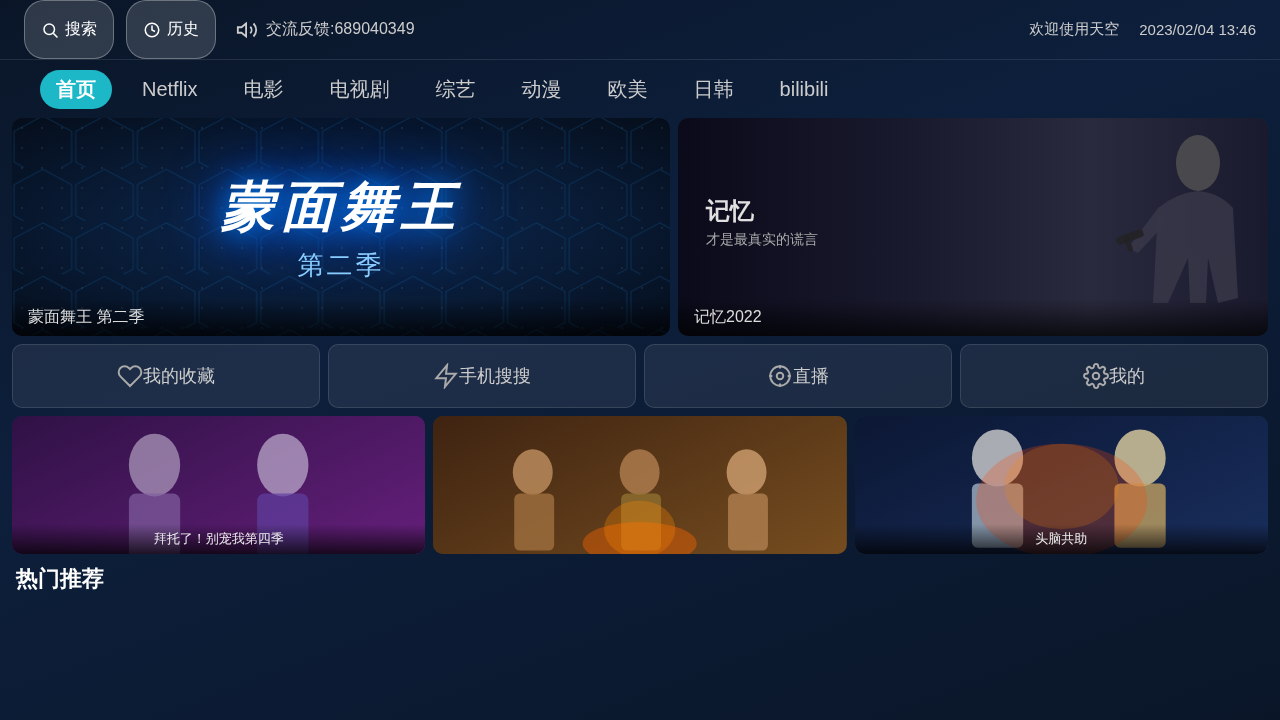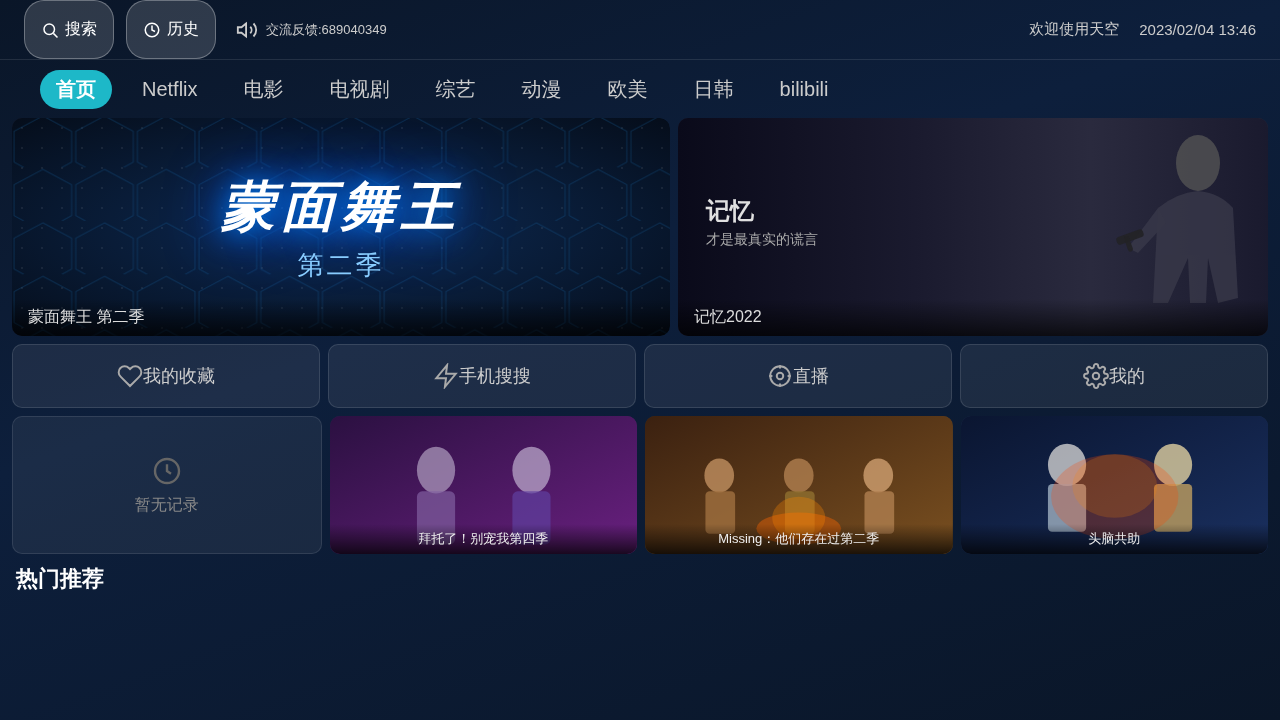--- a/index.html
+++ b/index.html
@@ -37,21 +37,21 @@
       color: #fff;
       font-size: 16px;
       cursor: pointer;
     }
     .top-btn svg { width: 18px; height: 18px; fill: none; stroke: #fff; stroke-width: 2; }
     .top-center {
       display: flex;
       align-items: center;
       gap: 8px;
       margin-left: 20px;
-      font-size: 13px;
+      font-size: 16px;
       color: #ccc;
     }
     .top-center svg { width: 22px; height: 22px; fill: none; stroke: #ccc; stroke-width: 2; }
     .top-right {
       margin-left: auto;
       display: flex;
       align-items: center;
       gap: 20px;
       font-size: 15px;
       color: #ccc;
@@ -372,27 +372,20 @@
     <svg viewBox="0 0 24 24">
       <circle cx="12" cy="12" r="3"></circle>
       <path d="M19.4 15a1.65 1.65 0 0 0 .33 1.82l.06.06a2 2 0 0 1-2.83 2.83l-.06-.06a1.65 1.65 0 0 0-1.82-.33 1.65 1.65 0 0 0-1 1.51V21a2 2 0 0 1-4 0v-.09A1.65 1.65 0 0 0 9 19.4a1.65 1.65 0 0 0-1.82.33l-.06.06a2 2 0 0 1-2.83-2.83l.06-.06A1.65 1.65 0 0 0 4.68 15a1.65 1.65 0 0 0-1.51-1H3a2 2 0 0 1 0-4h.09A1.65 1.65 0 0 0 4.6 9a1.65 1.65 0 0 0-.33-1.82l-.06-.06a2 2 0 0 1 2.83-2.83l.06.06A1.65 1.65 0 0 0 9 4.68a1.65 1.65 0 0 0 1-1.51V3a2 2 0 0 1 4 0v.09a1.65 1.65 0 0 0 1 1.51 1.65 1.65 0 0 0 1.82-.33l.06-.06a2 2 0 0 1 2.83 2.83l-.06.06A1.65 1.65 0 0 0 19.4 9a1.65 1.65 0 0 0 1.51 1H21a2 2 0 0 1 0 4h-.09a1.65 1.65 0 0 0-1.51 1z"></path>
     </svg>
     <span>我的</span>
   </div>
 </div>
 
 <div class="content-row">
 
-  <div class="content-card content-card-empty">
-    <svg viewBox="0 0 24 24" style="width:32px;height:32px;stroke:#666;fill:none;stroke-width:1.8;">
-      <circle cx="12" cy="12" r="9"></circle>
-      <polyline points="12 7 12 12 15 14"></polyline>
-    </svg>
-    <span>暂无记录</span>
-  </div>
 
   <div class="content-card card-bg-1">
     
     <svg width="100%" height="100%" viewBox="0 0 290 138" preserveAspectRatio="xMidYMid slice">
       <defs>
         <linearGradient id="g1" x1="0%" y1="0%" x2="100%" y2="100%">
           <stop offset="0%" style="stop-color:#2a1040"></stop>
           <stop offset="100%" style="stop-color:#6a2080"></stop>
         </linearGradient>
       </defs>
@@ -419,21 +412,20 @@
       <ellipse cx="70" cy="60" rx="14" ry="16" fill="#c09060" opacity="0.8"></ellipse>
       <rect x="57" y="75" width="28" height="40" rx="4" fill="#a07040" opacity="0.8"></rect>
       <ellipse cx="145" cy="60" rx="14" ry="16" fill="#b08050" opacity="0.8"></ellipse>
       <rect x="132" y="75" width="28" height="40" rx="4" fill="#907030" opacity="0.8"></rect>
       <ellipse cx="220" cy="60" rx="14" ry="16" fill="#d0a070" opacity="0.8"></ellipse>
       <rect x="207" y="75" width="28" height="40" rx="4" fill="#b08050" opacity="0.8"></rect>
 
       <ellipse cx="145" cy="110" rx="40" ry="15" fill="#ff6600" opacity="0.4"></ellipse>
       <ellipse cx="145" cy="100" rx="25" ry="20" fill="#ff8800" opacity="0.3"></ellipse>
     </svg>
-    <div class="card-label">Missing：他们存在过第二季</div>
   </div>
 
   <div class="content-card card-bg-3">
     <svg width="100%" height="100%" viewBox="0 0 290 138" preserveAspectRatio="xMidYMid slice">
       <defs>
         <linearGradient id="g3" x1="0%" y1="0%" x2="100%" y2="100%">
           <stop offset="0%" style="stop-color:#0a1530"></stop>
           <stop offset="100%" style="stop-color:#1a3060"></stop>
         </linearGradient>
       </defs>

